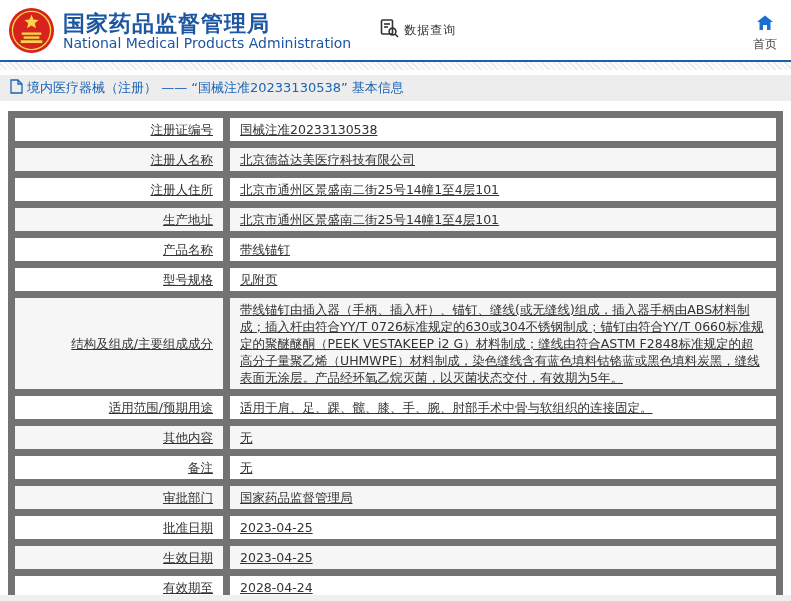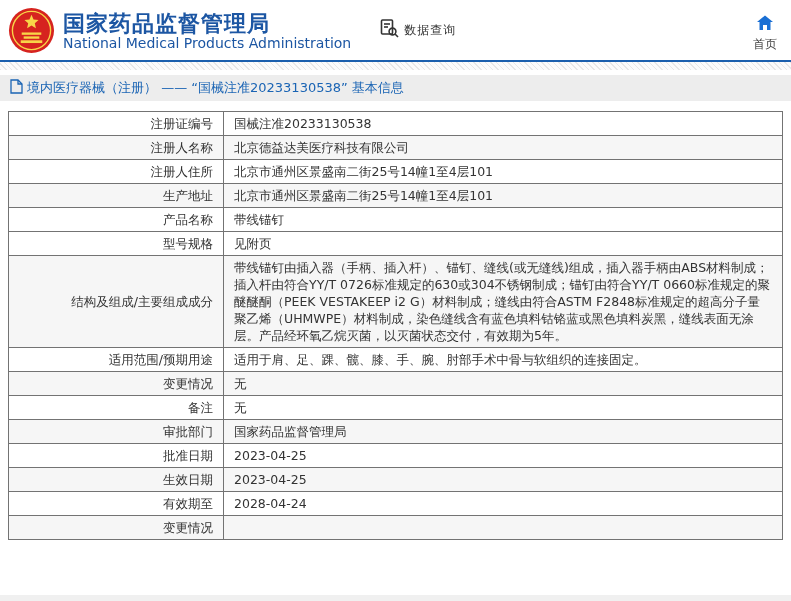--- a/index.html
+++ b/index.html
@@ -27,22 +27,22 @@
 
   
   .breadcrumb-bar { margin-top:5px; height:26px; background:#ededed;
     display:flex; align-items:center; padding:0 10px; }
   .breadcrumb-bar svg { width:13px; height:15px; flex:0 0 auto; }
   .breadcrumb-text { font-size:13px; color:#1a64b4; margin-left:4px; font-weight:500; }
 
   
   .table-wrap { margin:10px 8px 0 8px; }
   table.info { width:100%; border-collapse:collapse; table-layout:fixed; }
-  table.info td { border:1px solid #737373; font-size:12.5px; line-height:17px;
-    padding:3px 10px; vertical-align:middle; }
+  table.info td { border:7px solid #737373; font-size:12.5px; line-height:17px;
+    padding:3px 10px; vertical-align:middle;text-decoration:underline; }
   td.label-cell { width:215px; text-align:right; color:#333; background:transparent; }
   td.value-cell { text-align:left; padding-left:13px; word-break:break-all; }
   tr { height:24px; }
   tr.alt { background:#f6f6f6; }
 
   .footer-strip { position:absolute; left:0; bottom:0; width:791px; height:6px; background:#f0f0f0; }
 </style>
 </head>
 <body>
 
@@ -128,21 +128,21 @@
         </tr>
         <tr class="alt">
           <td class="label-cell">结构及组成/主要组成成分</td>
           <td class="value-cell">带线锚钉由插入器（手柄、插入杆）、锚钉、缝线(或无缝线)组成，插入器手柄由ABS材料制成；插入杆由符合YY/T 0726标准规定的630或304不锈钢制成；锚钉由符合YY/T 0660标准规定的聚醚醚酮（PEEK VESTAKEEP i2 G）材料制成；缝线由符合ASTM F2848标准规定的超高分子量聚乙烯（UHMWPE）材料制成，染色缝线含有蓝色填料钴铬蓝或黑色填料炭黑，缝线表面无涂层。产品经环氧乙烷灭菌，以灭菌状态交付，有效期为5年。</td>
         </tr>
         <tr>
           <td class="label-cell">适用范围/预期用途</td>
           <td class="value-cell">适用于肩、足、踝、髋、膝、手、腕、肘部手术中骨与软组织的连接固定。</td>
         </tr>
         <tr class="alt">
-          <td class="label-cell">变更情况</td>
+          <td class="label-cell">其他内容</td>
           <td class="value-cell">无</td>
         </tr>
         <tr>
           <td class="label-cell">备注</td>
           <td class="value-cell">无</td>
         </tr>
         <tr class="alt">
           <td class="label-cell">审批部门</td>
           <td class="value-cell">国家药品监督管理局</td>
         </tr>

